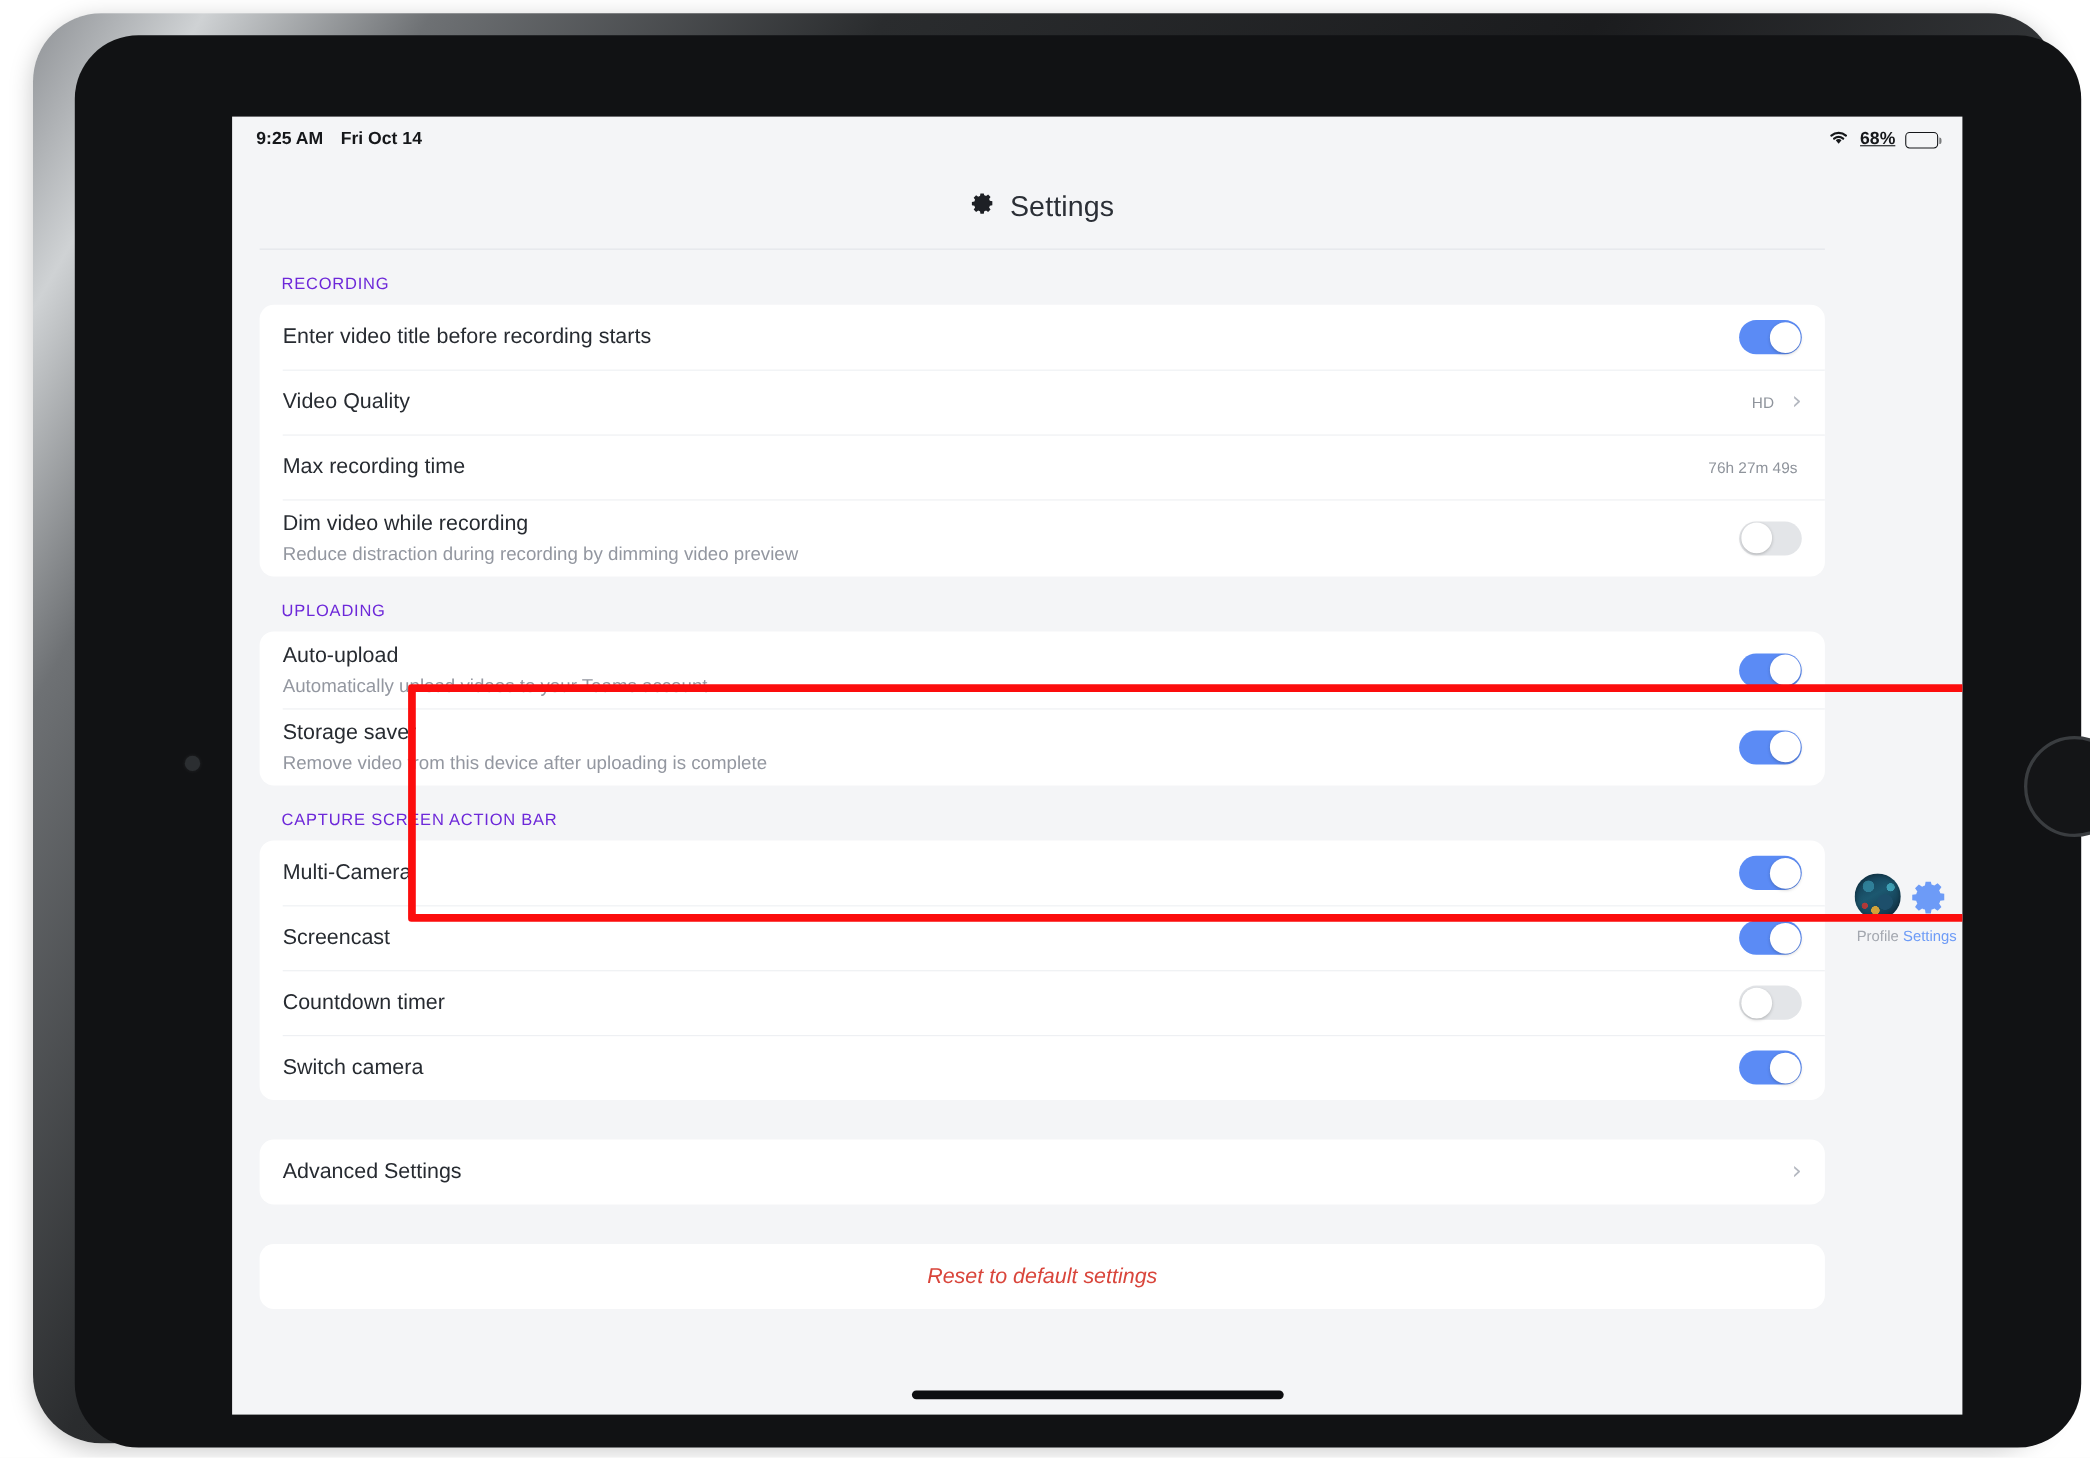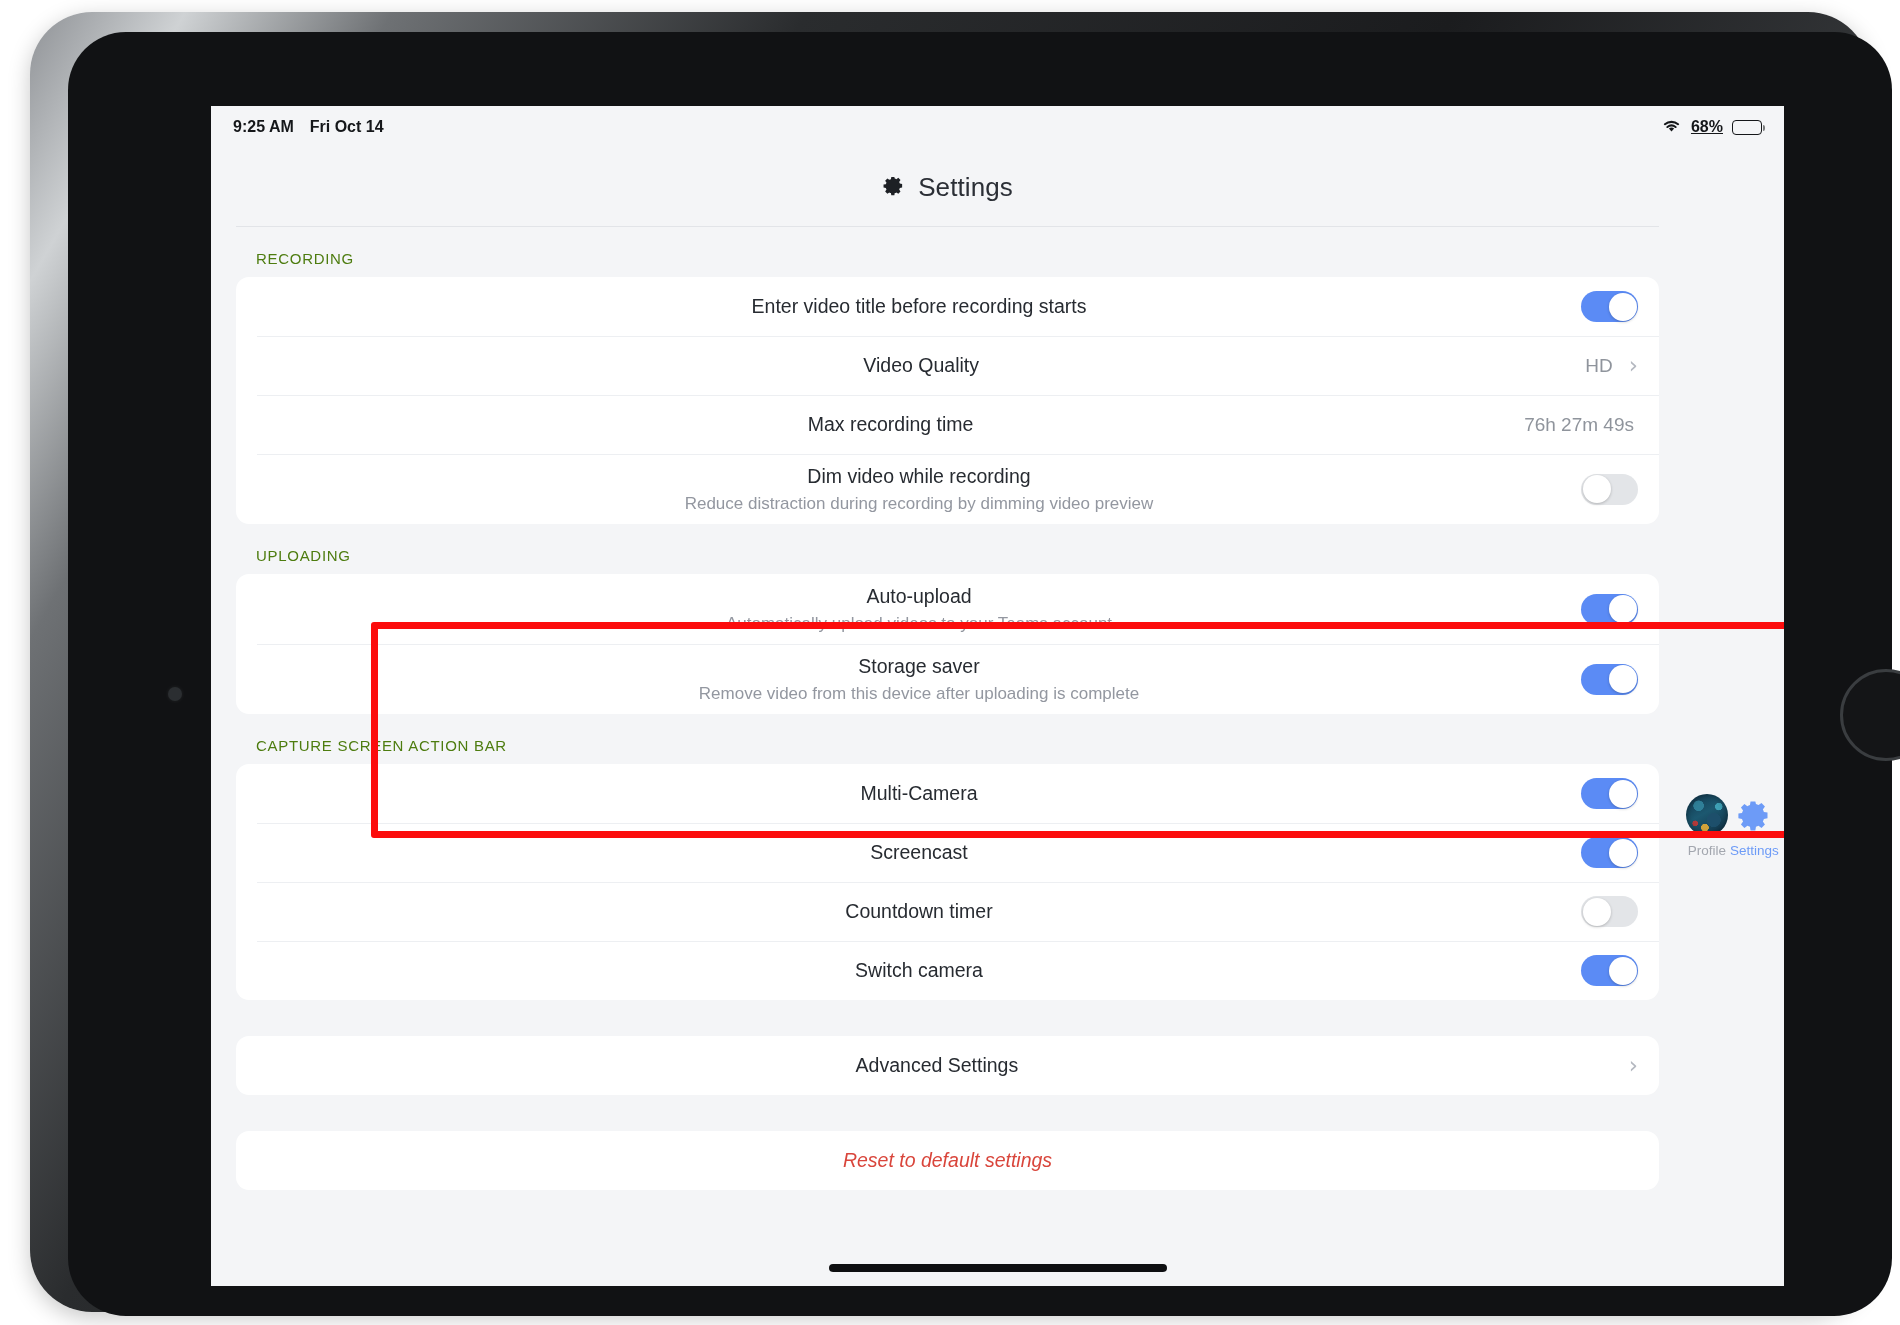--- a/index.html
+++ b/index.html
@@ -114,30 +114,29 @@
     color: #2b2f36;
     letter-spacing: .1px;
   }
 
   
   .settings-scroll { padding: 0 0 10px 0; }
   .section { margin: 0 0 0 0; }
   .section-header {
     font-size: 15px;
     letter-spacing: .7px;
-    color: #4d7c0f;
+    color: #6d28d9;
     padding: 23px 20px 10px 20px;
     margin-left: 25px;
   }
   .card {
     background: #ffffff;
     border-radius: 13px;
     margin: 0 25px;
     overflow: hidden;
-    text-align: center;
   }
   .row {
     display: flex; align-items: center;
     min-height: 59px;
     padding: 0 21px;
     position: relative;
     box-sizing: border-box;
   }
   .row + .row::before {
     content:"";
@@ -152,21 +151,21 @@
     line-height: 1.45;
   }
   .row-sub {
     font-size: 17px;
     color: #9397a0;
     line-height: 1.4;
     margin-top: 1px;
   }
   .row-tall { min-height: 70px; }
   .row-value {
-    font-size: 19px;
+    font-size: 14px;
     color: #8f949c;
     margin-right: 4px;
   }
   .chevron {
     color: #b4b8c0;
     font-size: 23px;
     line-height: 1;
     margin-left: 12px;
     font-family: "DejaVu Sans", sans-serif;
   }

